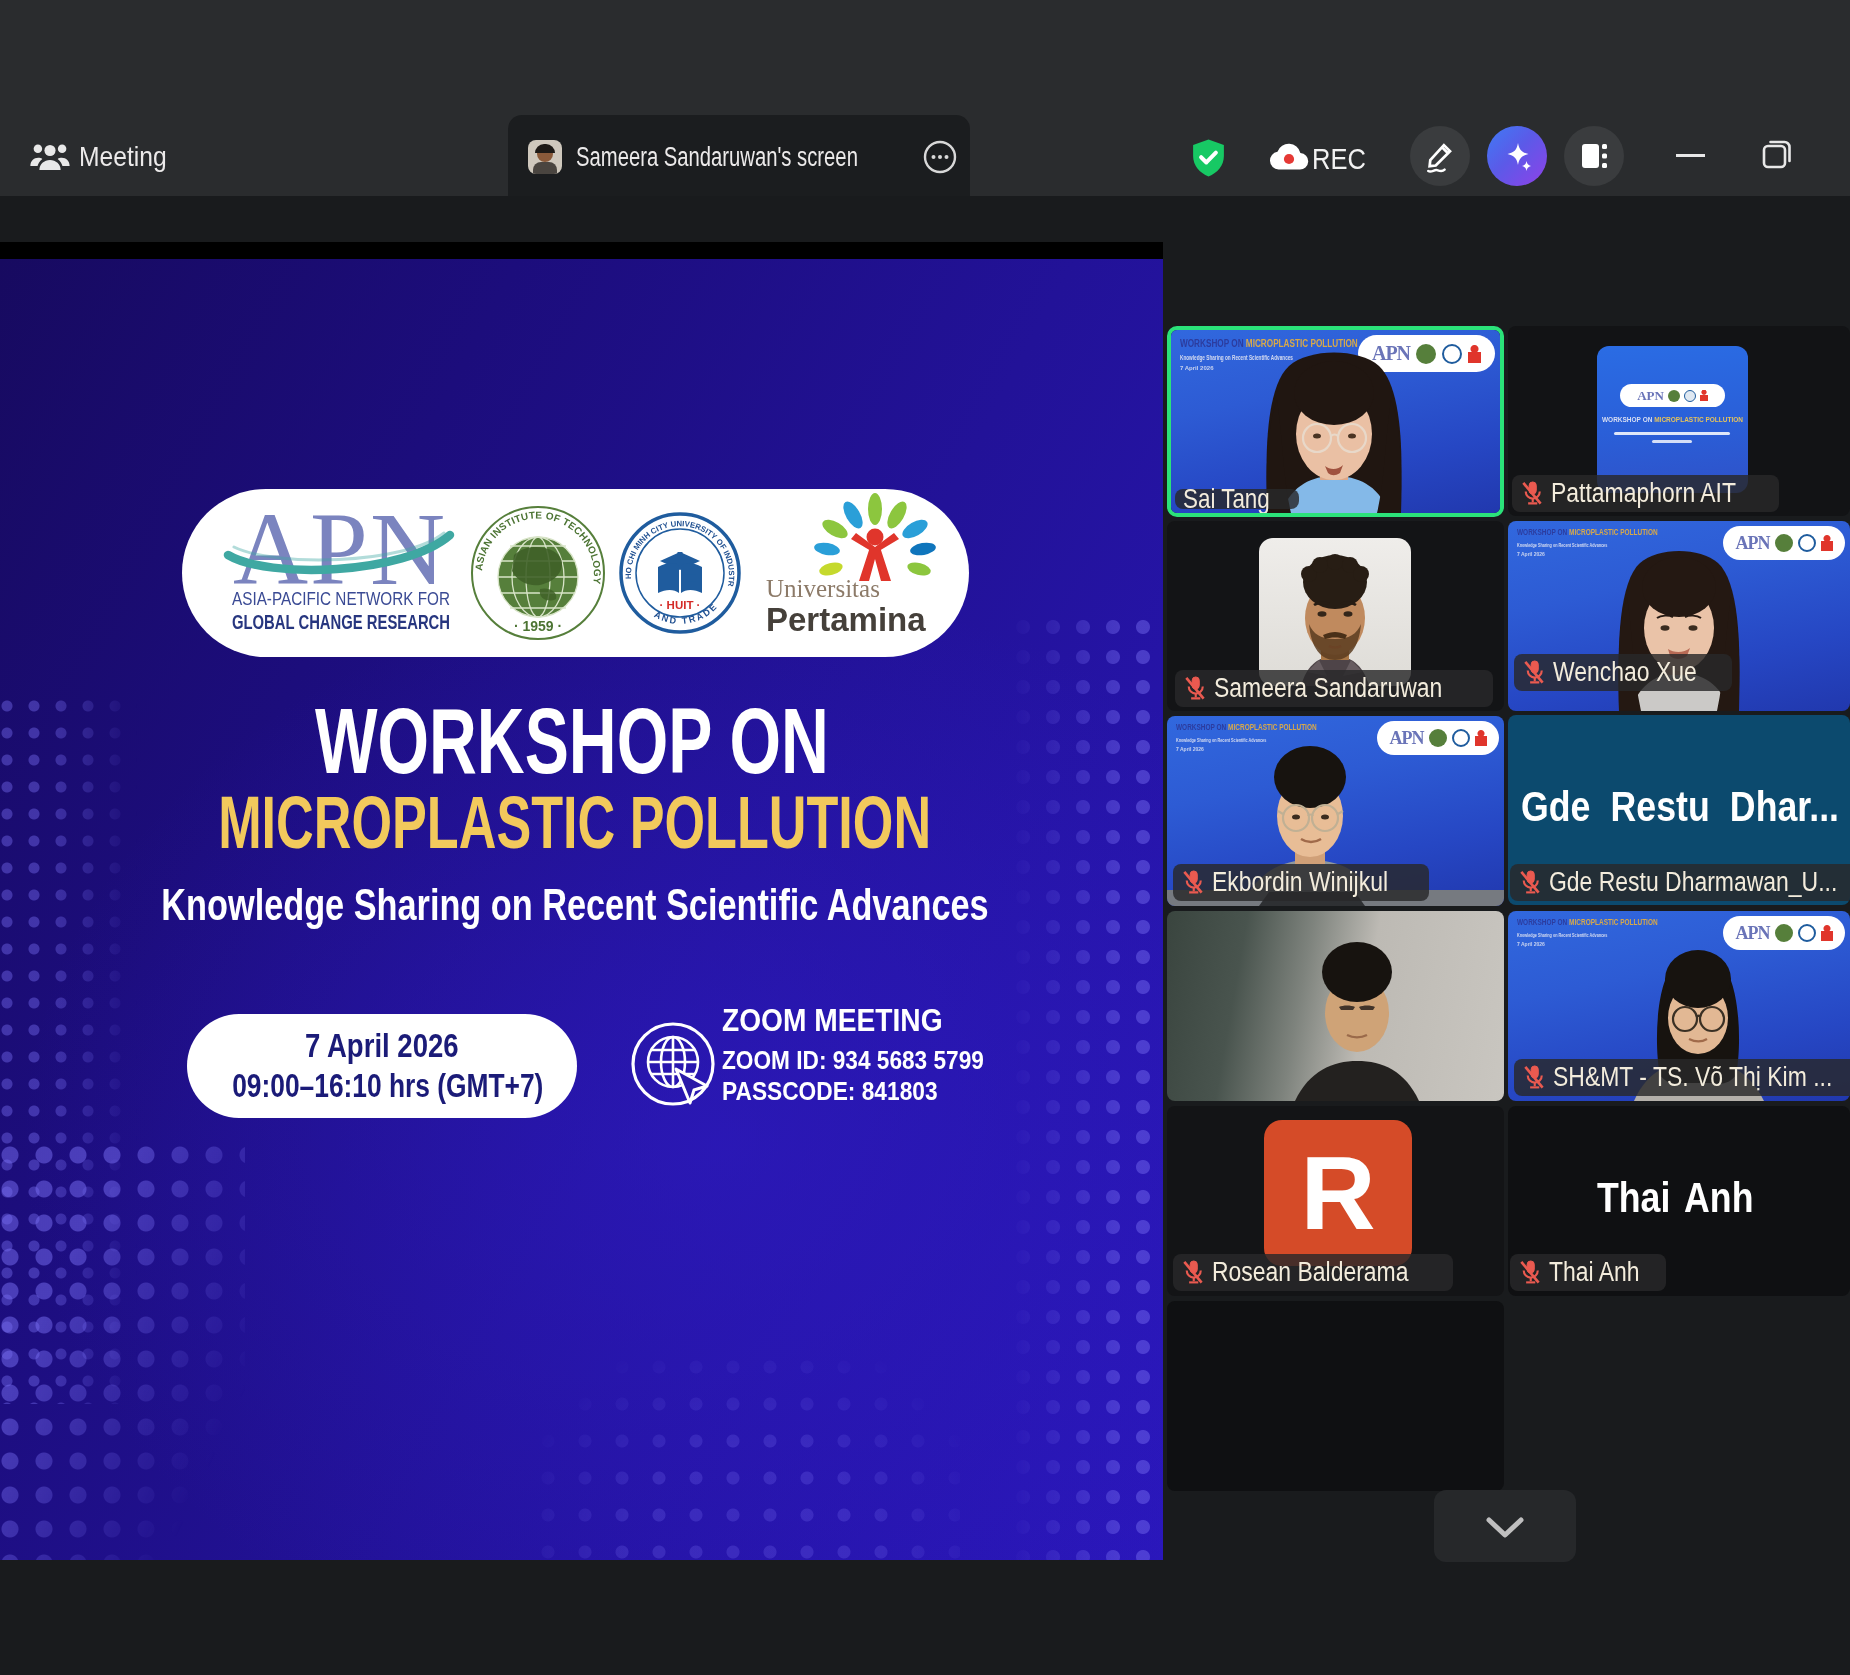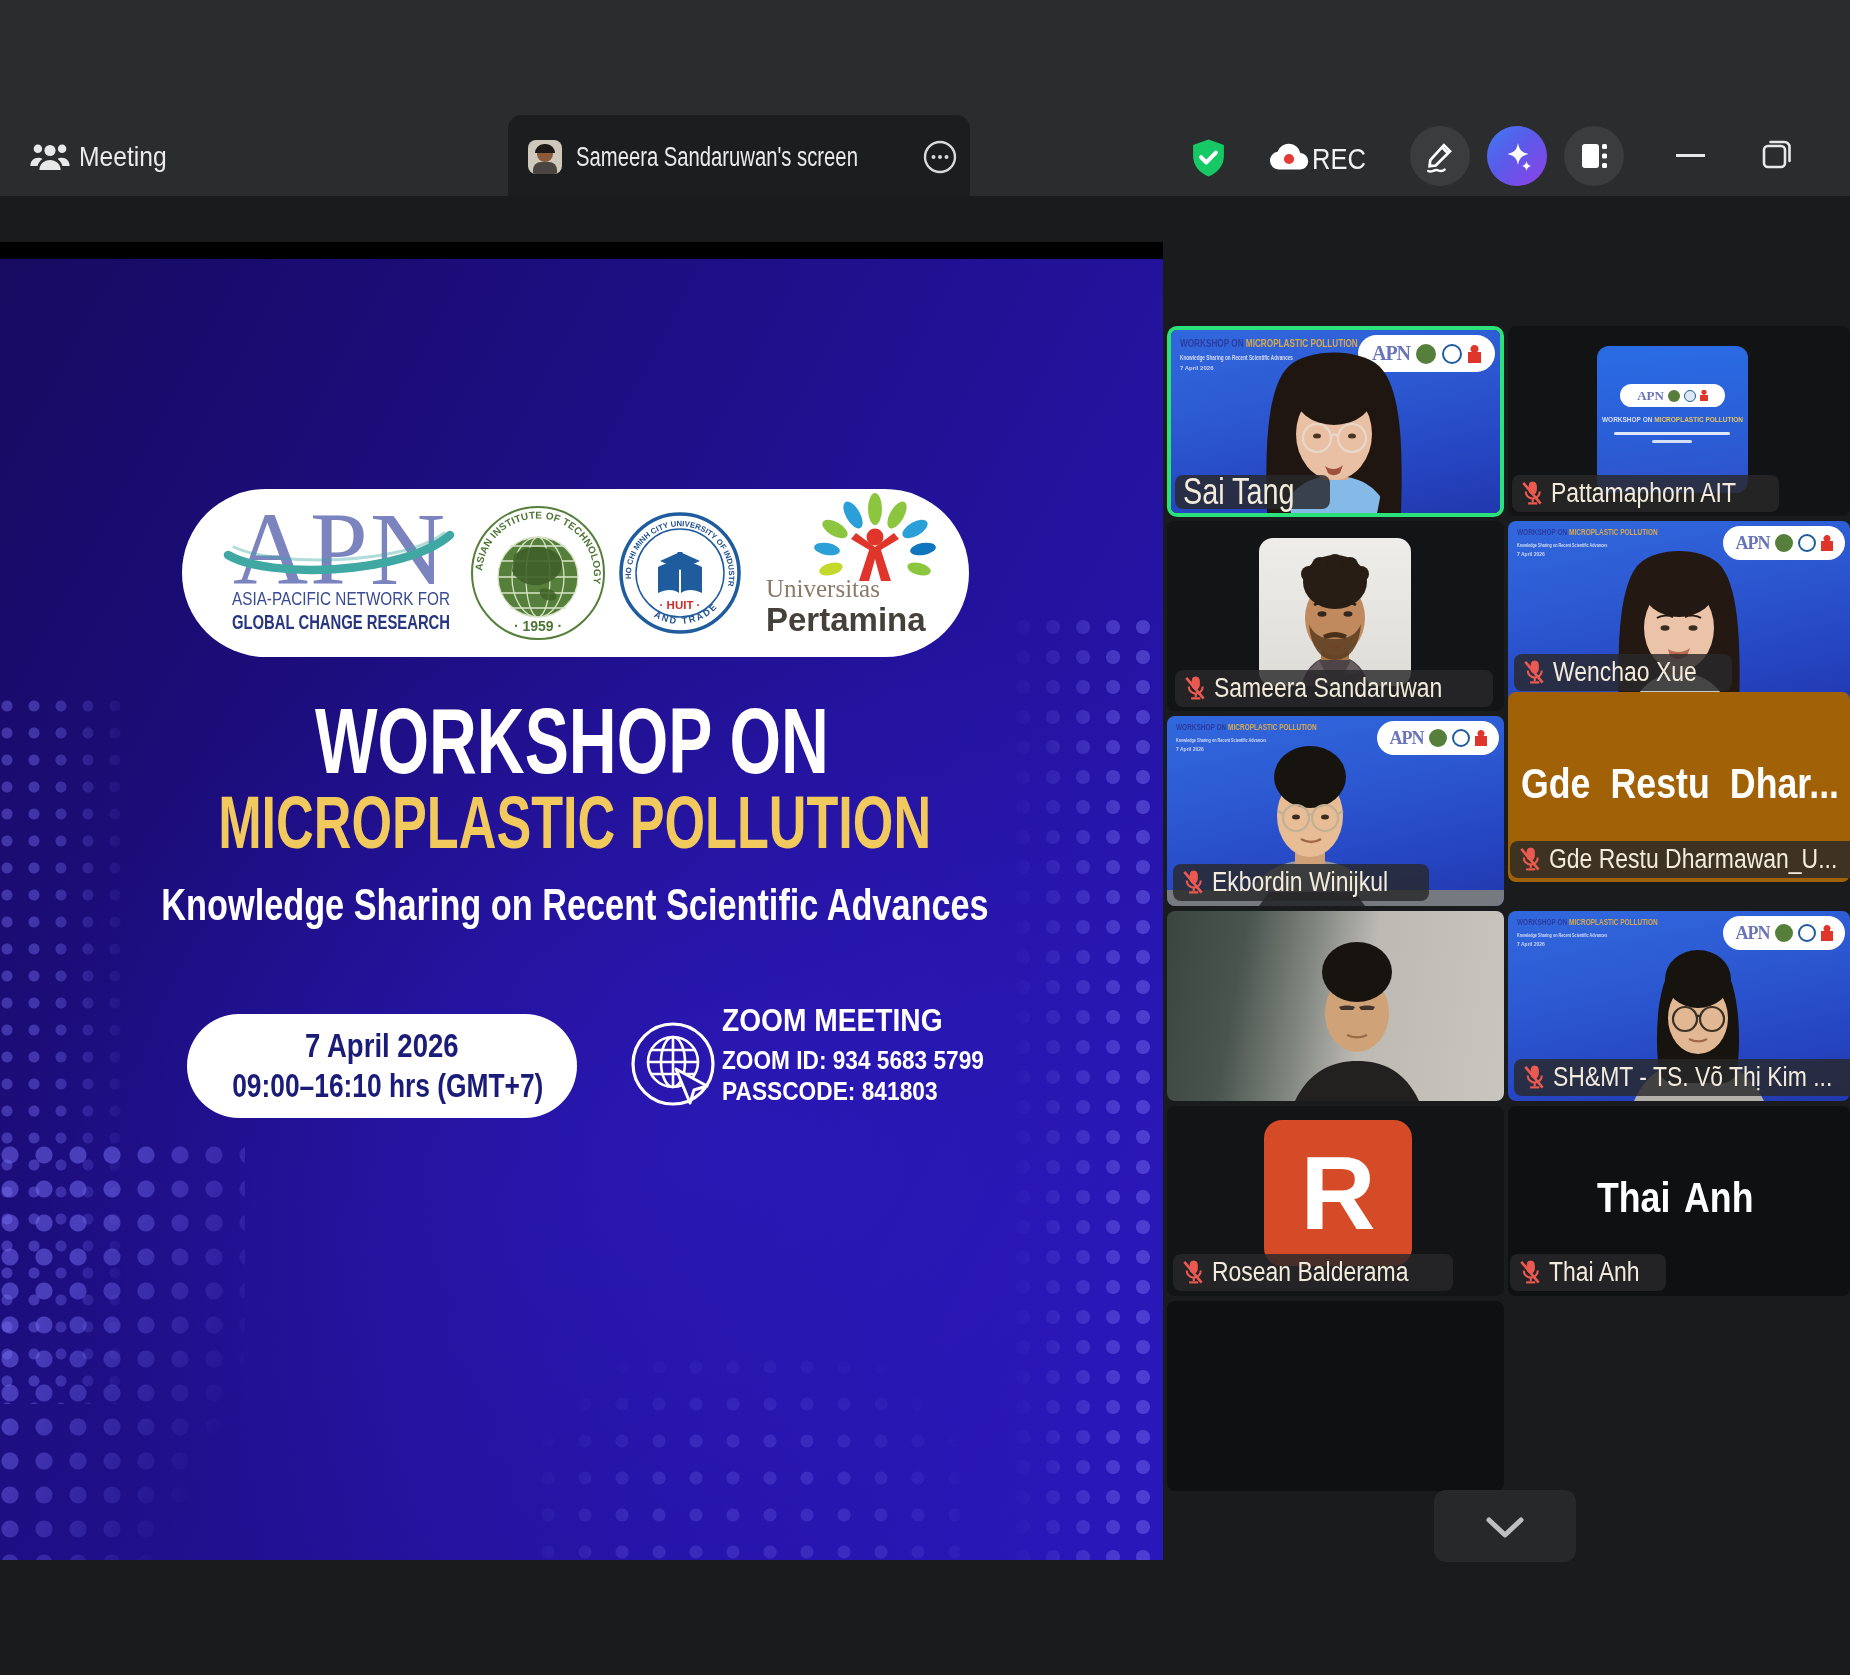--- a/index.html
+++ b/index.html
@@ -235,21 +235,21 @@
         <circle cx="146" cy="108" r="14"></circle>
             <circle cx="181" cy="108" r="14"></circle>
             <path d="M160 106 C 162 104 165 104 167 106"></path>
       </g>
       <g fill="#4a3423">
             <ellipse cx="146" cy="106" rx="4" ry="2.5"></ellipse>
             <ellipse cx="181" cy="106" rx="4" ry="2.5"></ellipse>
           </g>
       <path d="M154 136 C 159 140 167 140 172 135 L 169 143 C 164 146 161 146 157 143 Z" fill="#a0523f"></path>
     </svg>
-    <div class="nl nomic" style="left:4px;bottom:4px;font-size:36px;height:34px;padding:2px 8px 3px 8px">
+    <div class="nl nomic" style="left:4px;bottom:4px;font-size:28px;height:20px;padding:2px 8px 3px 8px">
           <span style="display:inline-block;transform:scaleX(.8);transform-origin:left center">Sai Tang</span>
         </div>
   </div>
 </div>
 
 <div class="tile" style="left:1508px;top:326px;width:342px;height:190px;background:#121315">
   <div class="abs" style="left:89px;top:20px;width:151px;height:147px;border-radius:12px;background:linear-gradient(175deg,#2a6ce4 0%,#2a5fd8 55%,#2f51c8 100%)">
     <div class="mpill" style="left:23px;top:38px;width:105px;height:23px;gap:4px">
       <span style="font-family:'Liberation Serif',serif;font-size:13px;color:#6a74b8;font-weight:bold">APN</span>
       <span style="width:12px;height:12px;border-radius:50%;background:#567f3b;display:inline-block"></span>
@@ -392,21 +392,21 @@
             <path d="M7 12.5 a7.3 7.3 0 0 0 14.6 0" fill="none" stroke-width="2.2"></path>
             <line x1="14.3" y1="20" x2="14.3" y2="23.6" stroke-width="2.2"></line>
             <line x1="9.5" y1="24.8" x2="19" y2="24.8" stroke-width="2.2"></line>
             <line x1="4.5" y1="3.5" x2="22.5" y2="25" stroke-width="2.8"></line>
           </g>
         </svg>
     <span class="t">Ekbordin Winijkul</span>
   </div>
 </div>
 
-<div class="tile" style="left:1508px;top:692px;width:342px;height:190px;background:#a16207">
+<div class="tile" style="left:1508px;top:715px;width:342px;height:190px;background:#0c4a6e">
   <div class="bigname" style="left:13px;top:68px;font-size:42px;word-spacing:12px"><span style="display:inline-block;transform:scaleX(.85);transform-origin:left center">Gde Restu Dhar...</span></div>
   <div class="nl" style="left:2px;bottom:4px">
     <svg width="25" height="28" viewBox="0 0 26 28">
           <g stroke="#ea5a50" fill="#ea5a50">
             <rect x="10.5" y="2.5" width="7.5" height="12.5" rx="3.7"></rect>
             <path d="M7 12.5 a7.3 7.3 0 0 0 14.6 0" fill="none" stroke-width="2.2"></path>
             <line x1="14.3" y1="20" x2="14.3" y2="23.6" stroke-width="2.2"></line>
             <line x1="9.5" y1="24.8" x2="19" y2="24.8" stroke-width="2.2"></line>
             <line x1="4.5" y1="3.5" x2="22.5" y2="25" stroke-width="2.8"></line>
           </g>

